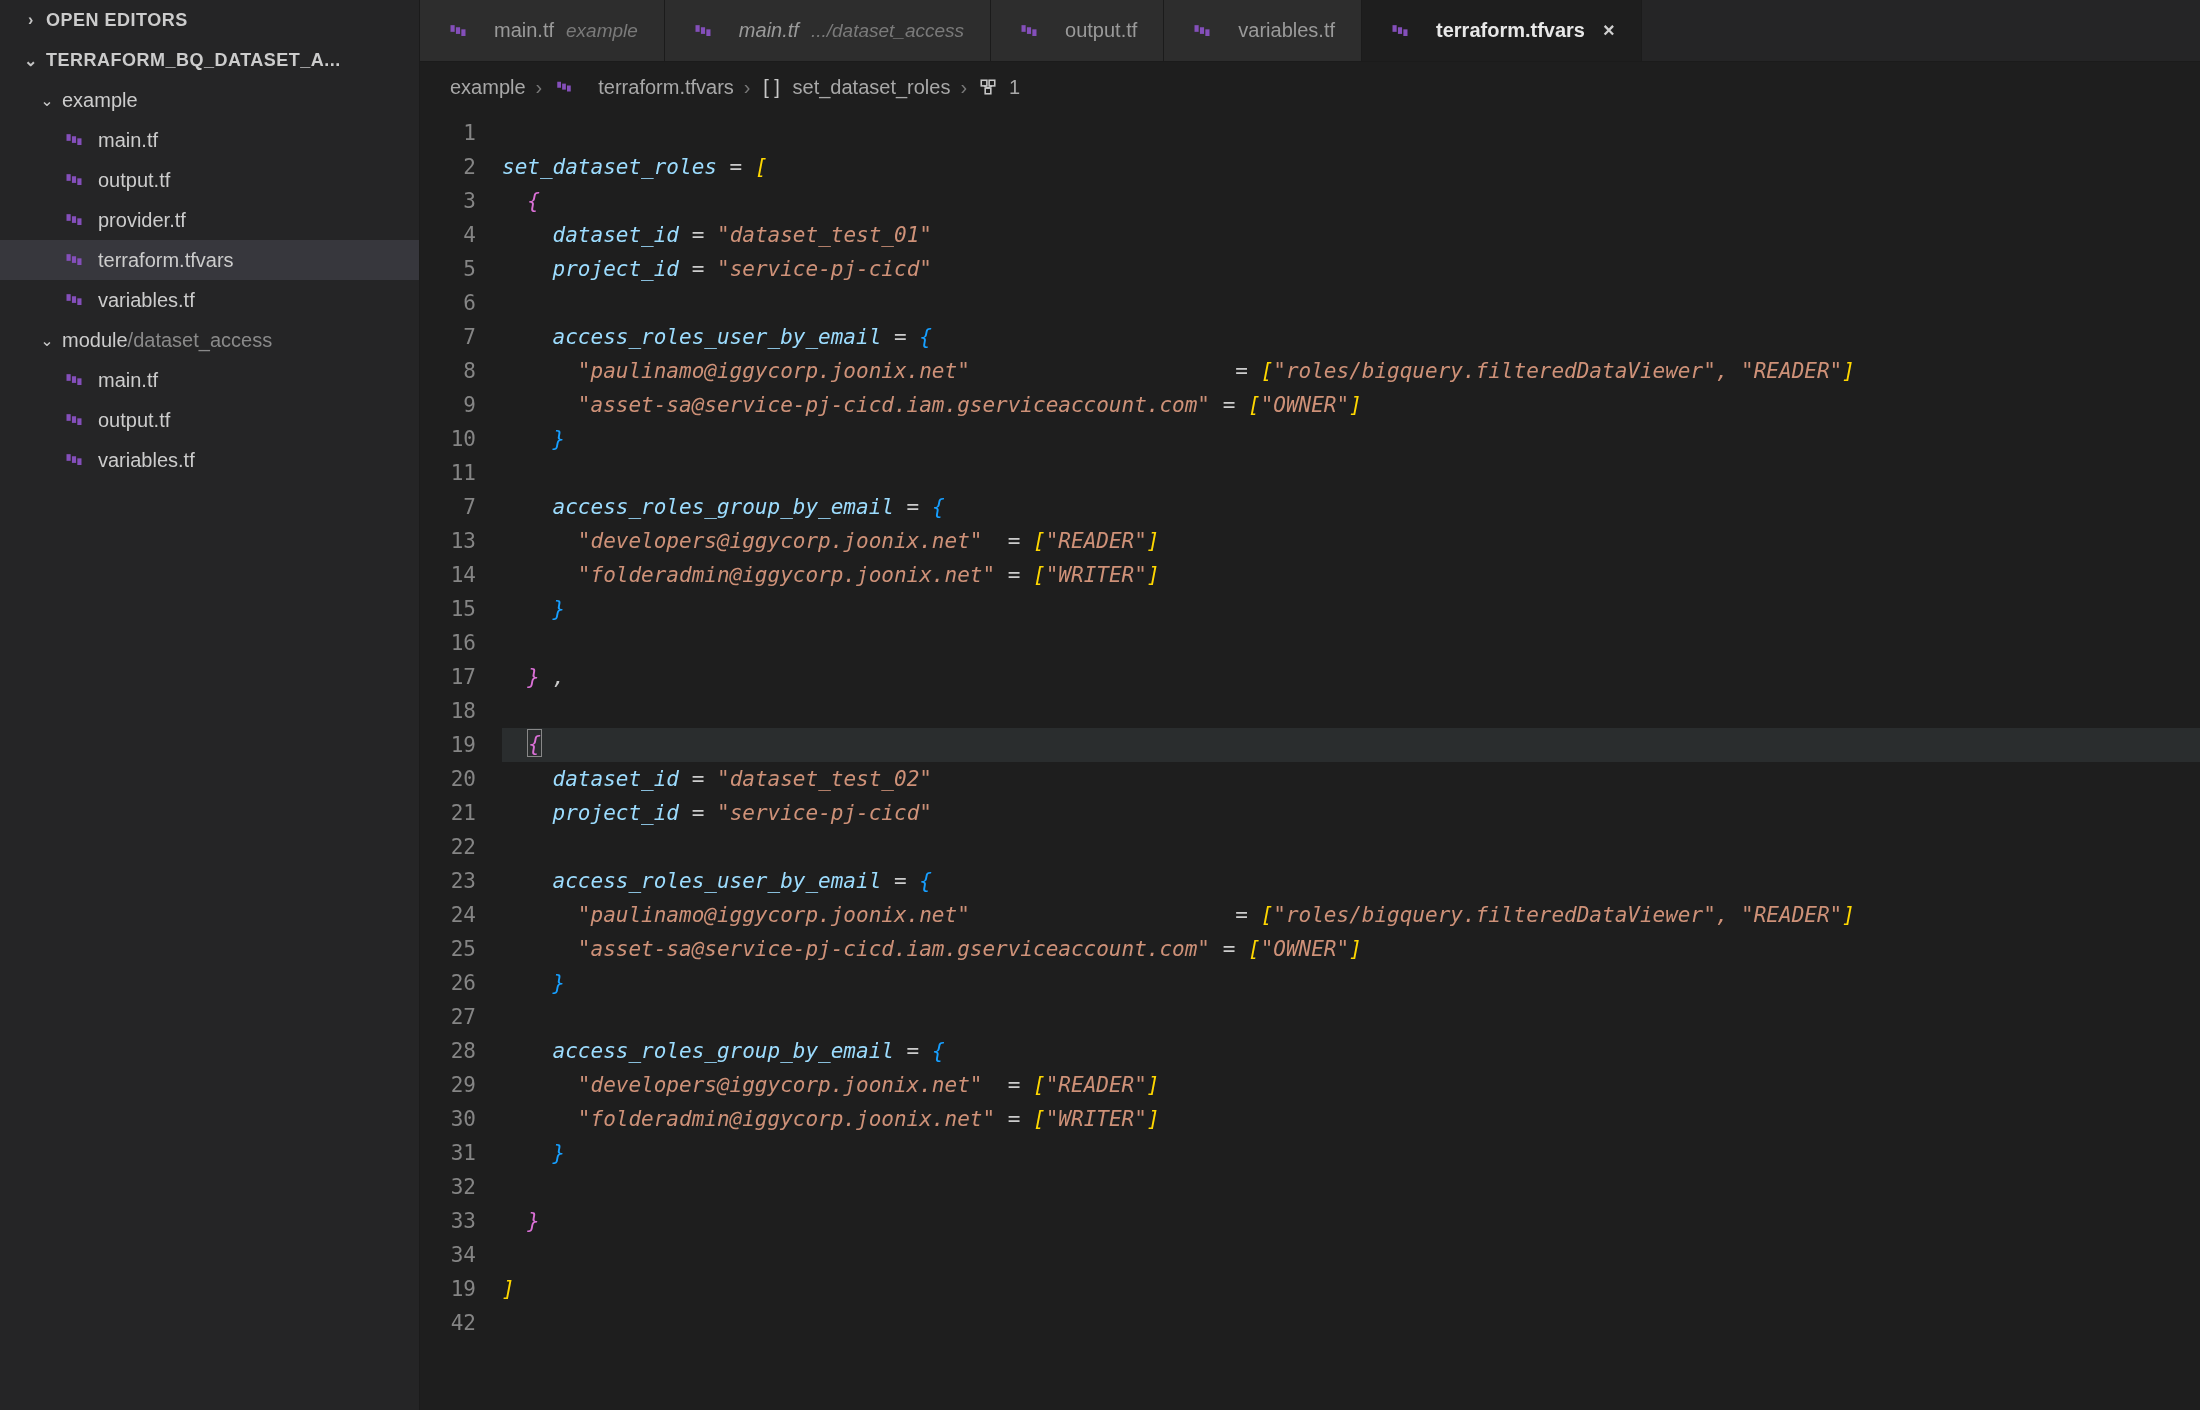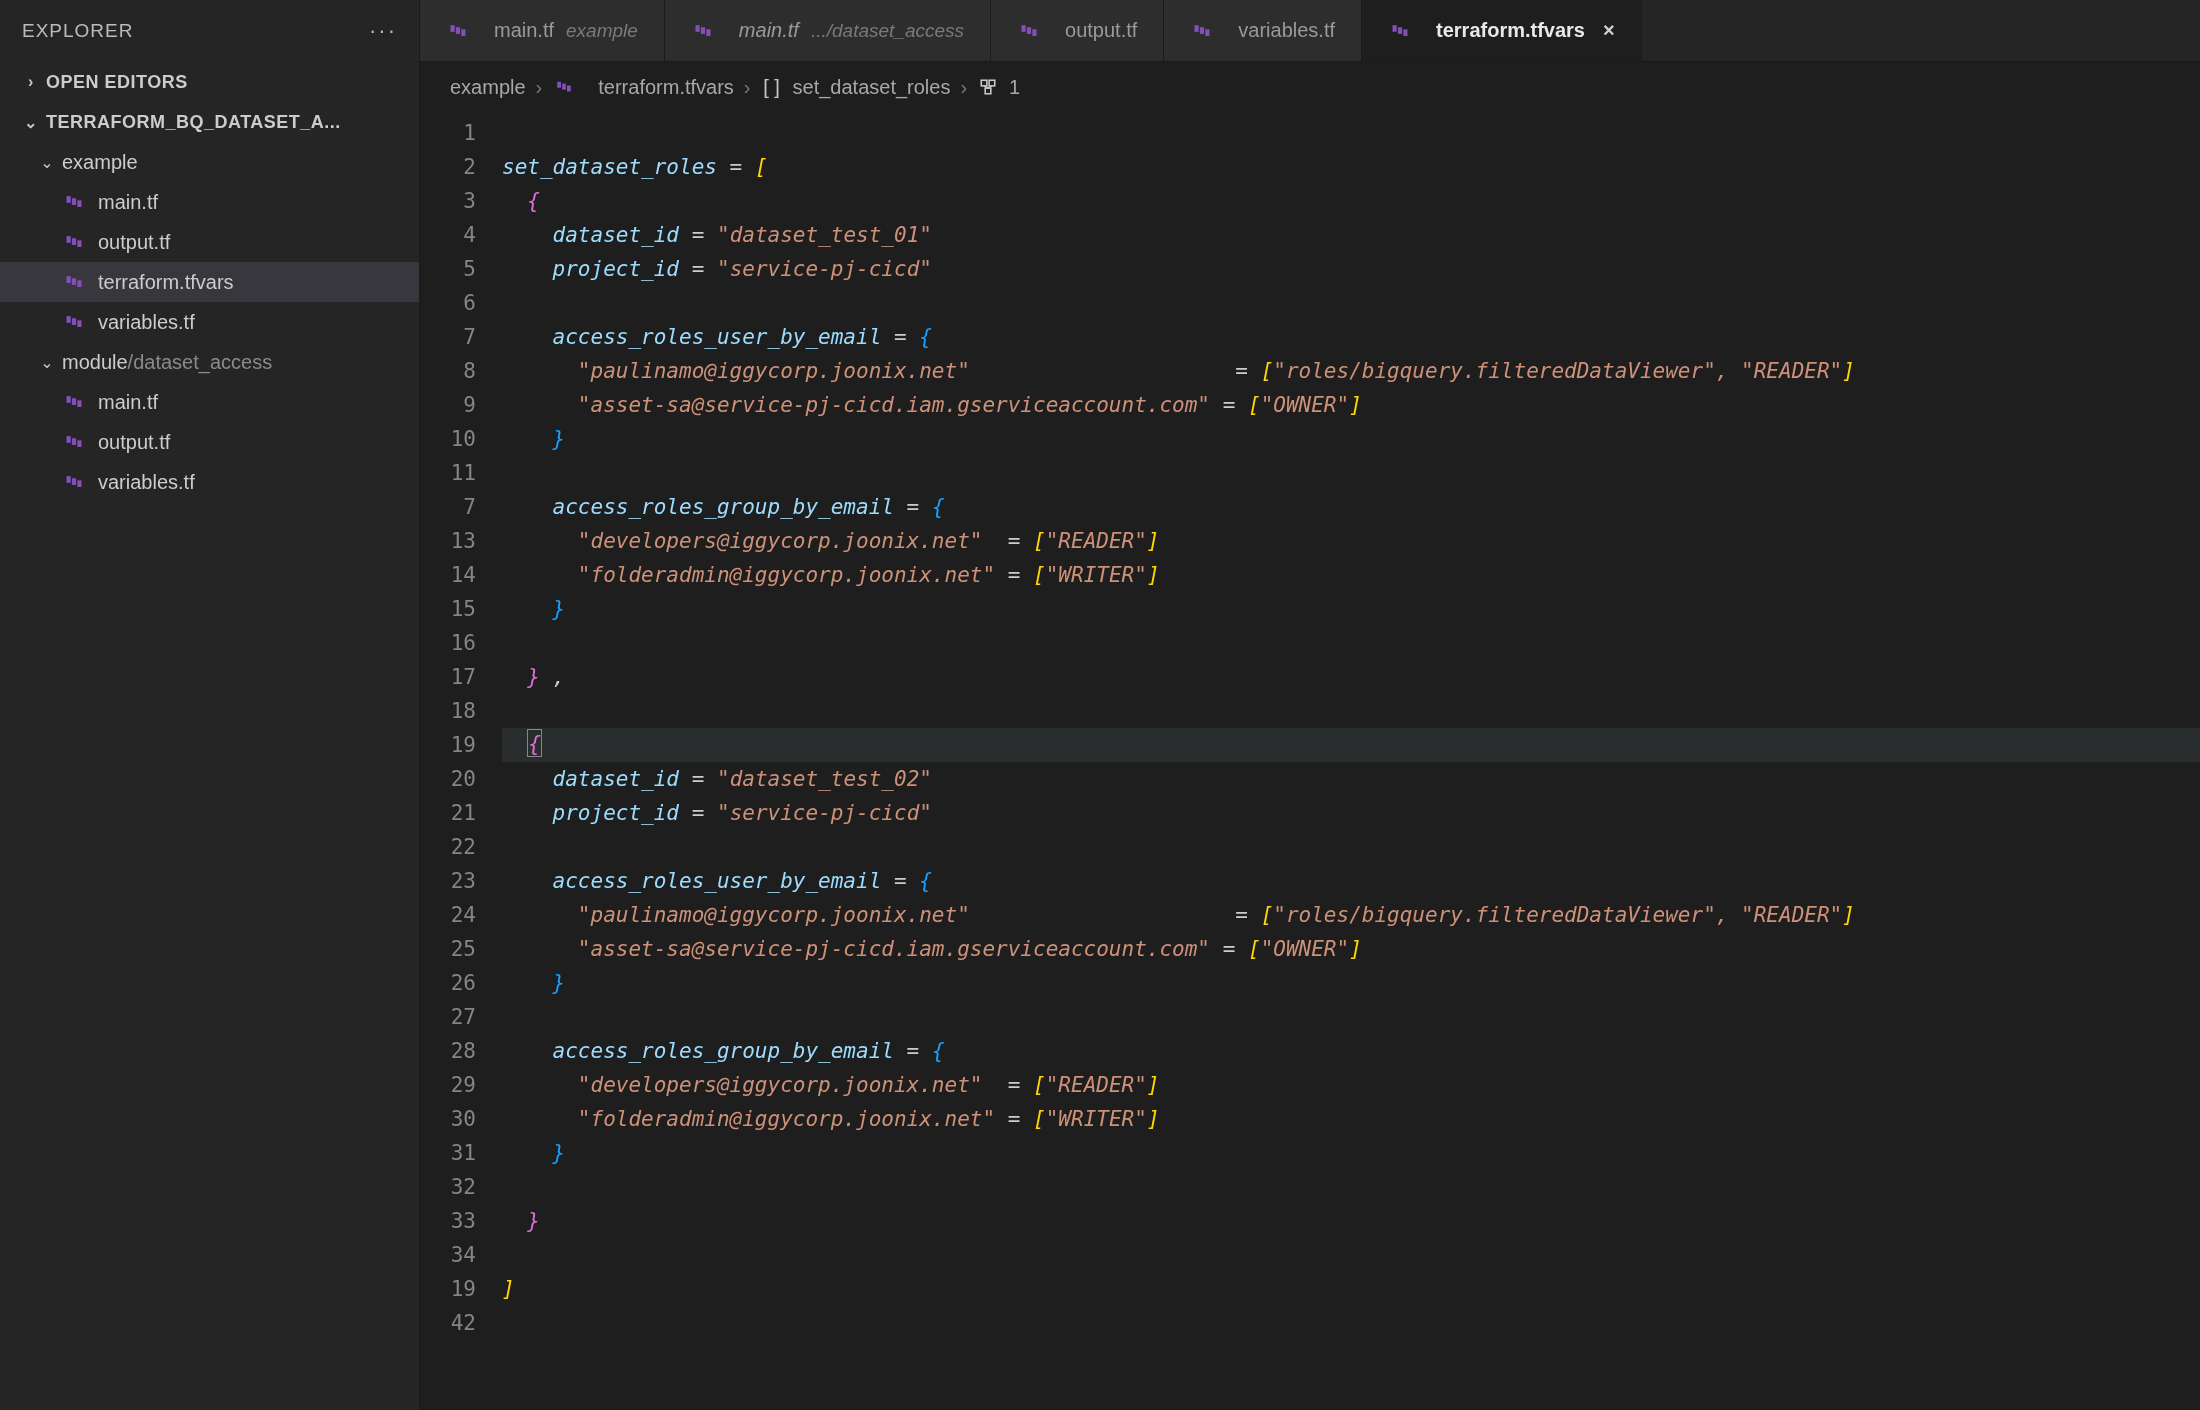--- a/index.html
+++ b/index.html
@@ -203,24 +203,20 @@
   .b1 { color: var(--bracket1); }
   .b2 { color: var(--bracket2); }
   .b3 { color: var(--bracket3); }
 </style>
 </head>
 <body>
 
 <div class="app">
 
   <div class="sidebar">
-    <div class="sidebar-header">
-      <span class="sidebar-title">EXPLORER</span>
-      <span class="dots">···</span>
-    </div>
 
     <div class="section-row">
       <span class="chev">›</span>
       <span>OPEN EDITORS</span>
     </div>
 
     <div class="section-row folder">
       <span class="chev">⌄</span>
       <span>TERRAFORM_BQ_DATASET_A...</span>
     </div>
@@ -248,20 +244,32 @@
         <span class="tf-icon">
           <svg viewBox="0 0 24 24" width="20" height="20">
               <g fill="#844fba">
                 <rect x="3" y="5" width="5" height="8"></rect>
                 <rect x="9.5" y="7.5" width="5" height="8"></rect>
                 <rect x="16" y="10" width="5" height="8"></rect>
               </g>
             </svg>
         </span>
         <span>output.tf</span>
+      </div>
+      <div class="tree-row file">
+        <span class="tf-icon">
+          <svg viewBox="0 0 24 24" width="20" height="20">
+              <g fill="#844fba">
+                <rect x="3" y="5" width="5" height="8"></rect>
+                <rect x="9.5" y="7.5" width="5" height="8"></rect>
+                <rect x="16" y="10" width="5" height="8"></rect>
+              </g>
+            </svg>
+        </span>
+        <span>provider.tf</span>
       </div>
       <div class="tree-row file selected">
         <span class="tf-icon">
           <svg viewBox="0 0 24 24" width="20" height="20">
               <g fill="#844fba">
                 <rect x="3" y="5" width="5" height="8"></rect>
                 <rect x="9.5" y="7.5" width="5" height="8"></rect>
                 <rect x="16" y="10" width="5" height="8"></rect>
               </g>
             </svg>

